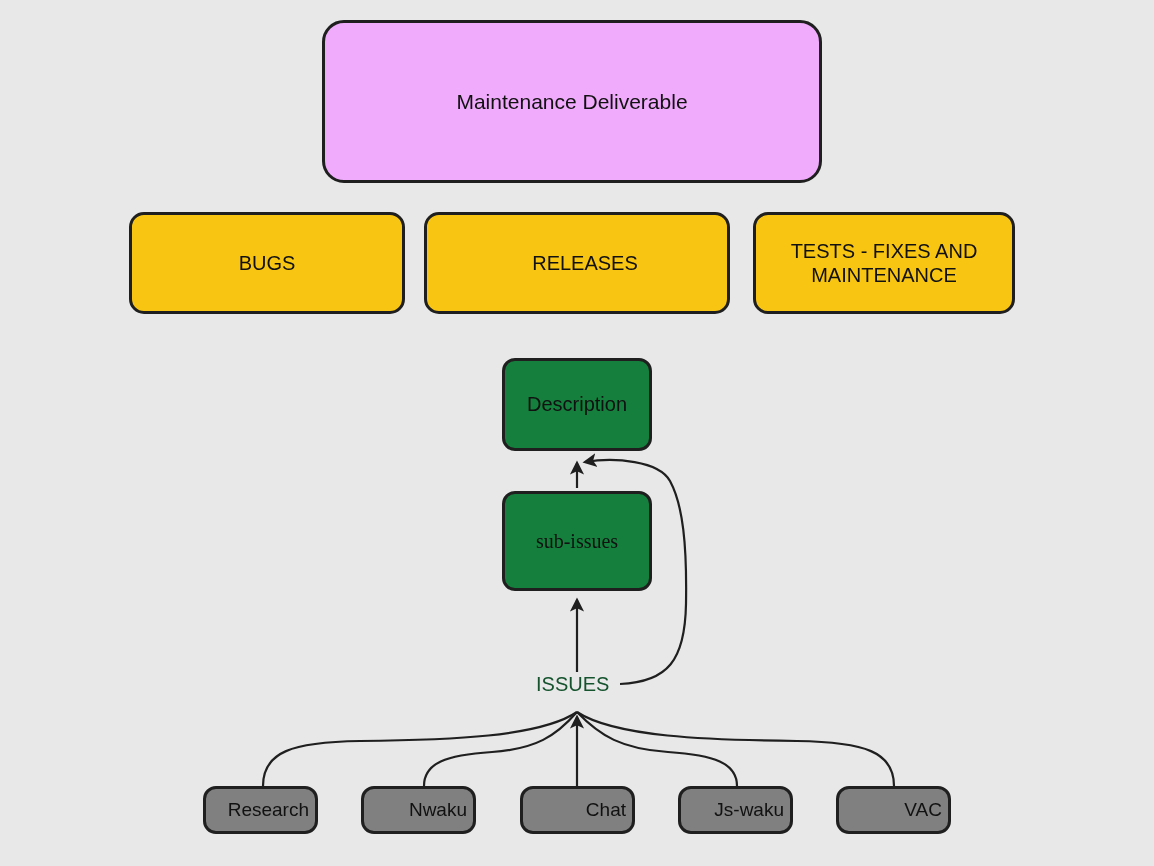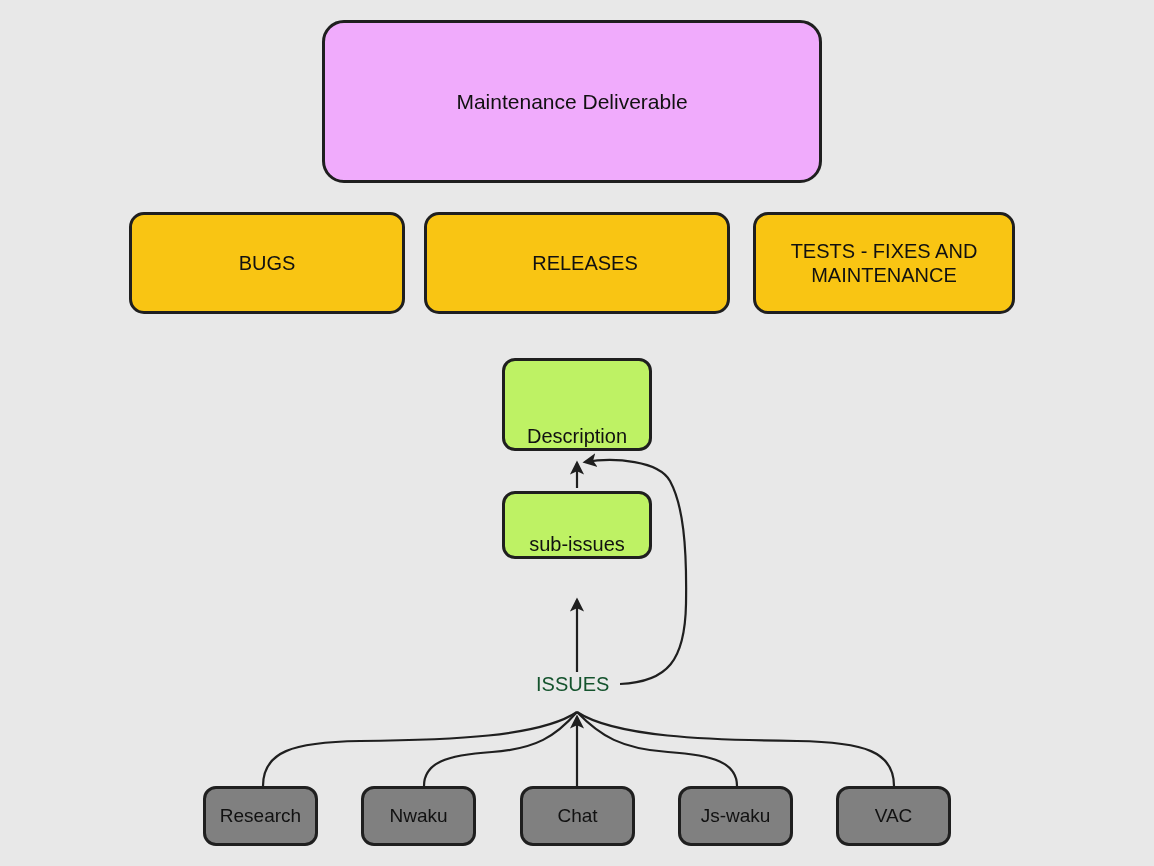--- a/index.html
+++ b/index.html
@@ -62,35 +62,35 @@
     background: #f9c513;
     border-radius: 15px;
     font-size: 20px;
   }
   .n-bugs   { left: 95px;  width: 276px; margin-left: 34px; }
   .n-releases { left: 424px; width: 306px; padding-left: 16px; }
   .n-tests  { left: 753px; width: 262px; }
   .n-doc {
     left: 502px;
     width: 150px;
-    background: #bef264;
+    background: #15803d;
     border-radius: 13px;
     font-size: 20px;
-    align-items: flex-end;
   }
   .n-description { top: 358px; height: 93px; }
-  .n-subissues   { top: 491px; height: 68px; }
+  .n-subissues   { top: 491px; height: 100px; font-family: Liberation Serif, serif; }
   .n-repo {
     top: 786px;
-    height: 60px;
+    height: 48px;
     width: 115px;
     background: #808080;
     border-radius: 13px;
     font-size: 19px;
     border-width: 3px;
+    justify-content: flex-end;
   }
   .n-research { left: 203px; }
   .n-nwaku    { left: 361px; }
   .n-chat     { left: 520px; }
   .n-jswaku   { left: 678px; }
   .n-vac      { left: 836px; }
   .edge-label {
     position: absolute;
     font-size: 20px;
     color: #14532d;

